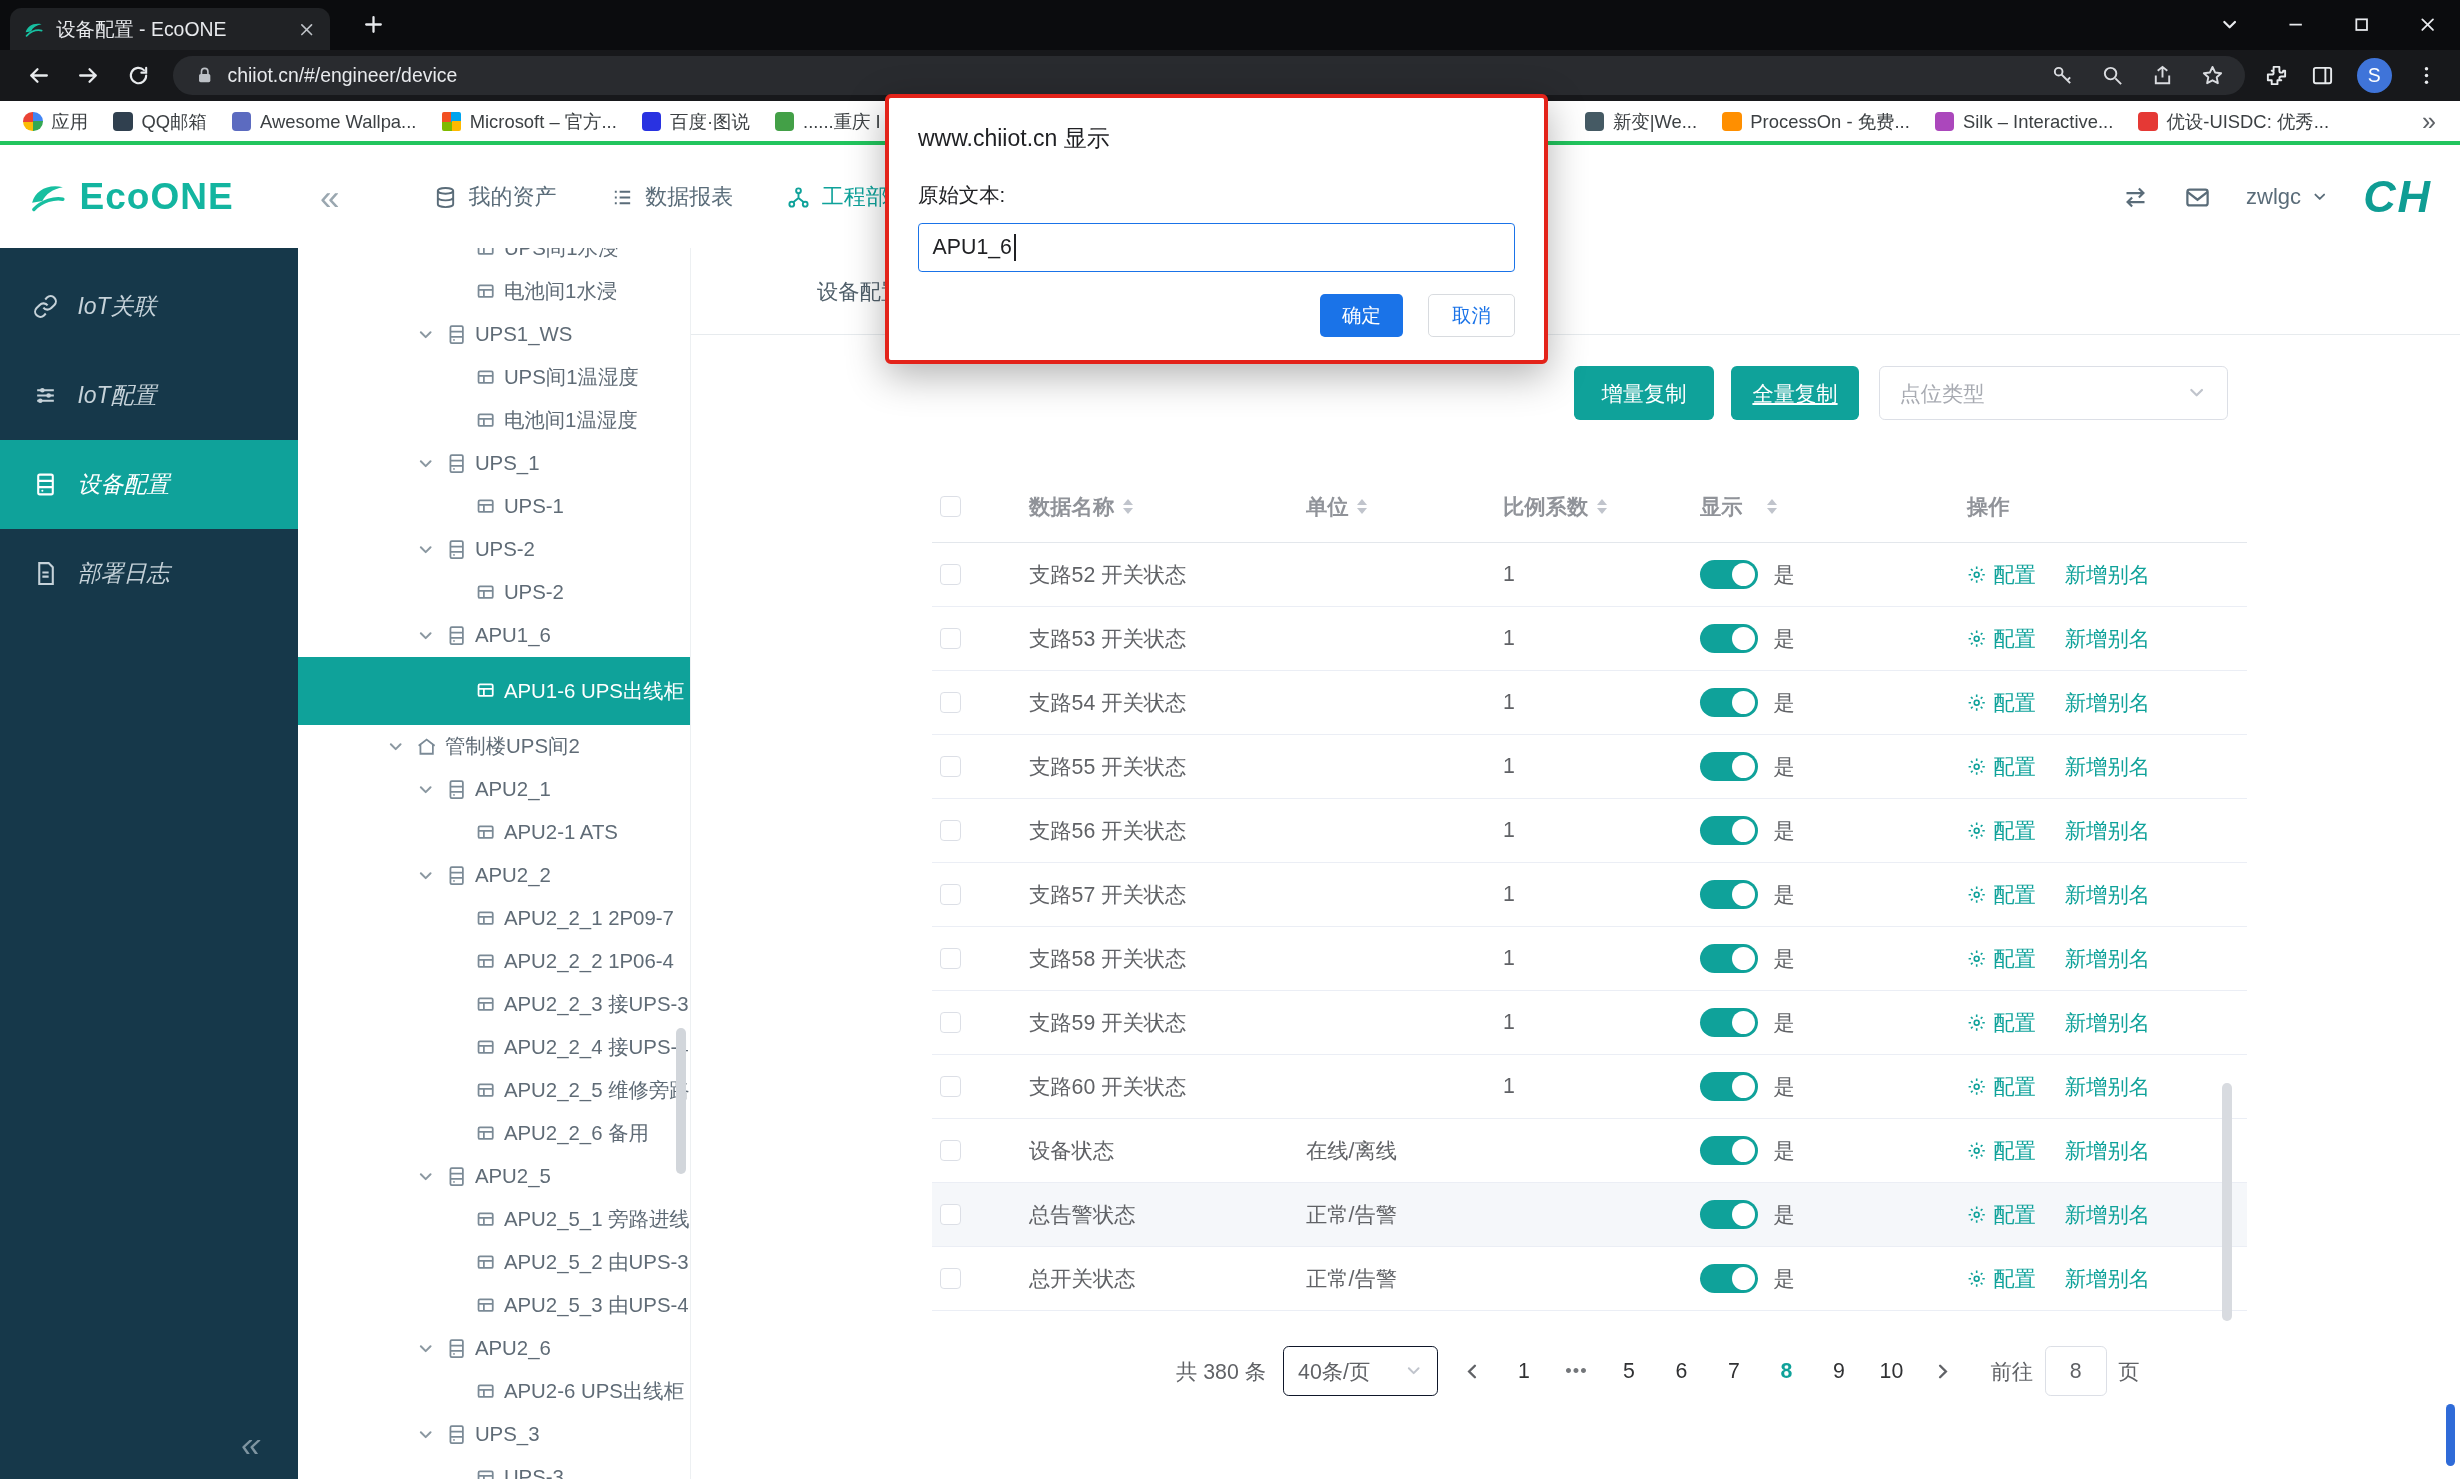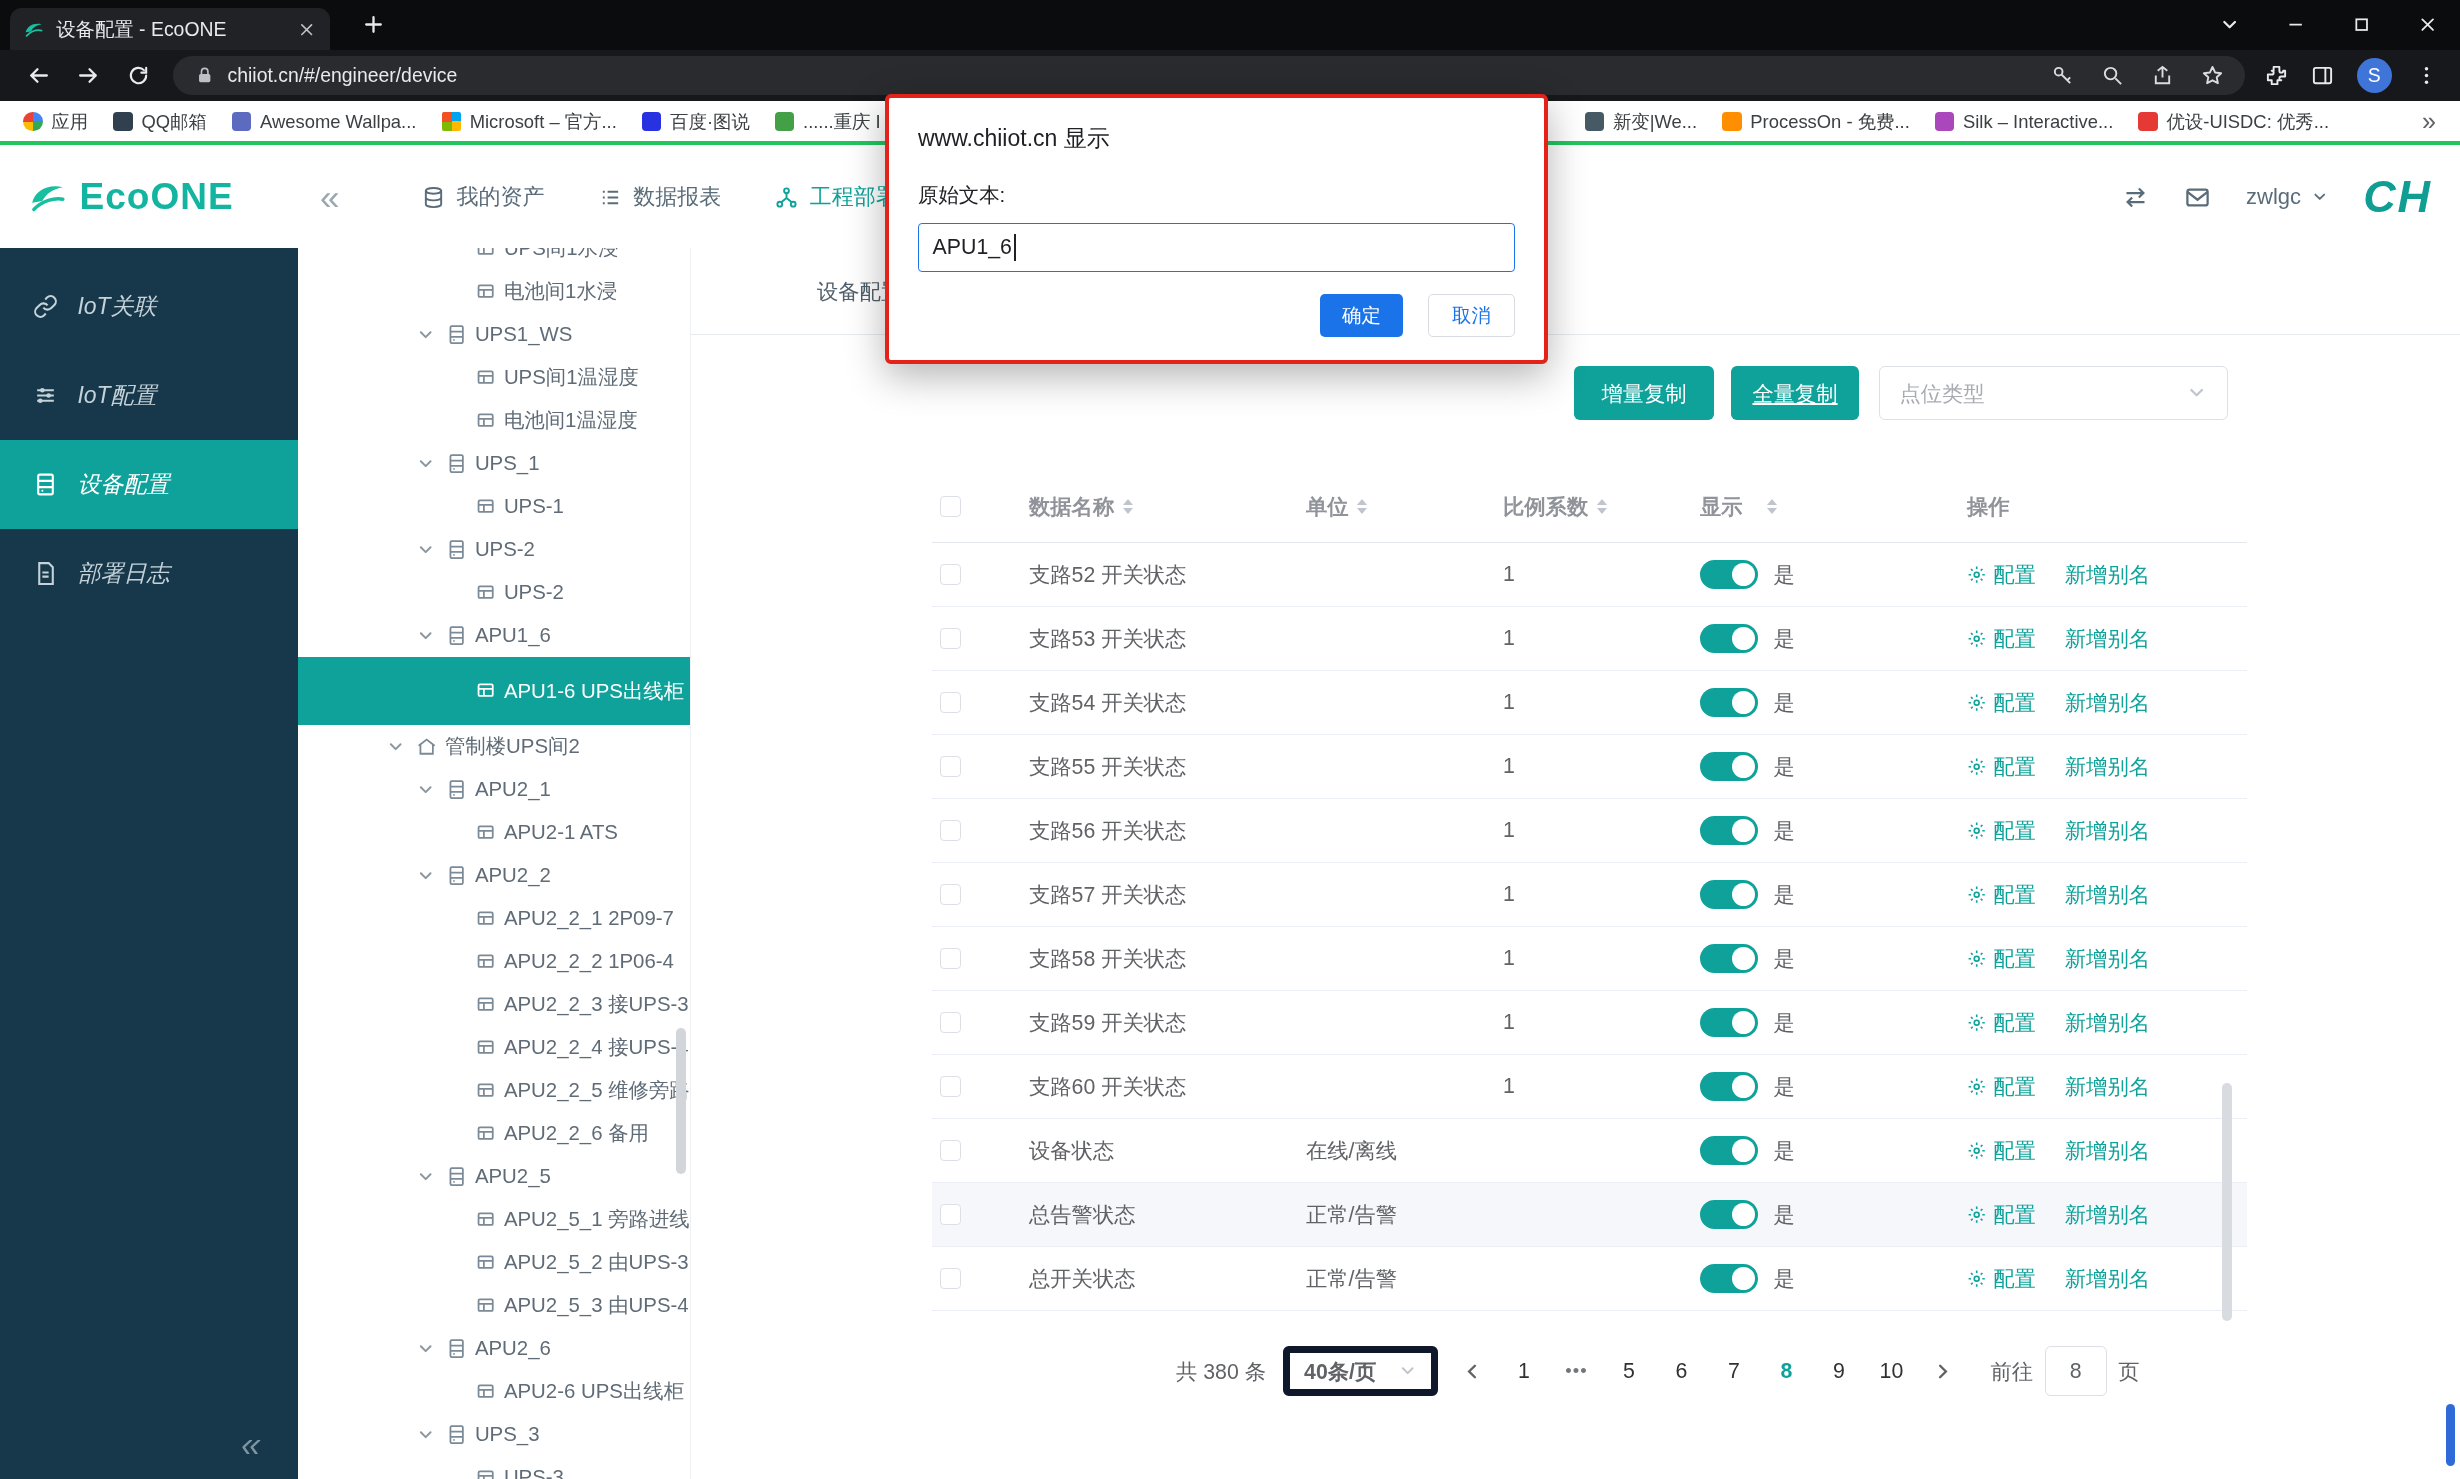--- a/index.html
+++ b/index.html
@@ -41,21 +41,21 @@
   .bm-overflow { margin-left:auto; font-size:25px; color:#5f6368; padding-right:11.6px; }
 
   
   .appheader { position:absolute; left:0; top:145px; width:2461px; height:104px; background:#fff;
                border-bottom:1px solid #f1f3f4; }
   .logo { position:absolute; left:27px; top:0; height:104px; display:flex; align-items:center; gap:11.6px; }
   .logo-swoosh { color:#17bfa0; }
   .logo-text { font-size:37px; font-weight:bold; color:#13b5a0; letter-spacing:1px; }
   .hdr-collapse { position:absolute; left:320px; top:0; height:104px; display:flex; align-items:center;
                   font-size:35px; color:#9aa7b0; }
-  .hdr-nav { position:absolute; left:422px; top:0; height:104px; display:flex; align-items:center; gap:54px; }
+  .hdr-nav { position:absolute; left:434px; top:0; height:104px; display:flex; align-items:center; gap:54px; }
   .nav-item { display:flex; gap:11.6px; align-items:center; font-size:22px; color:#5a6c79; }
   .nav-item.active { color:#0fa29a; }
   .hdr-right { position:absolute; right:29px; top:0; height:104px; display:flex; align-items:center; gap:35px; color:#5a6c79; }
   .hdr-user { display:flex; align-items:center; gap:9.7px; font-size:22px; color:#5a6c79; }
   .corner-logo { font-size:45px; font-weight:800; font-style:italic; color:#0f9d94; letter-spacing:1.9px; }
 
   
   .sidebar { position:absolute; left:0; top:248px; width:298px; height:1231px; background:#16384a;font-style:italic; }
   .side-item { height:89px; display:flex; align-items:center; gap:19.4px; padding-left:33px;
                color:#c6d2d9; font-size:23px; }
@@ -114,22 +114,22 @@
   .sort .up { border-bottom:6.8px solid #c0c4cc; }
   .sort .dn { border-top:6.8px solid #c0c4cc; }
   .tog { width:58px; height:29px; border-radius:14.6px; background:#0fa29a; position:relative; flex:none; }
   .tog::after { content:""; position:absolute; right:2.9px; top:2.9px; width:23px; height:23px;
                 border-radius:50%; background:#fff; }
   .alink { color:#0fa29a; display:flex; align-items:center; gap:6.8px; font-size:21.3px; }
   .inner-thumb { position:absolute; left:1531px; top:835px; width:9.7px; height:238px; background:#d8dbe0; border-radius:4.9px; }
 
   .pager { position:absolute; left:485px; top:1094px; height:58px; display:flex; align-items:center;
            gap:17.5px; font-size:21.3px; color:#606266; }
-  .pg-size { width:155px; height:50px; border:7px solid #0f172a; border-radius:5.8px; display:flex;
-             align-items:center; justify-content:space-between; padding:0 13.6px; color:#606266;font-weight:bold; }
+  .pg-size { width:155px; height:50px; border:1px solid #0f172a; border-radius:5.8px; display:flex;
+             align-items:center; justify-content:space-between; padding:0 13.6px; color:#606266; }
   .pg-size .ic { color:#c0c4cc; }
   .pg-arrow { width:33px; display:flex; justify-content:center; color:#606266; }
   .pg-num { min-width:35px; text-align:center; color:#303133; }
   .pg-num.active { color:#0fa29a; font-weight:bold; }
   .pg-num.dots { color:#73767a; font-size:18.4px; letter-spacing:1px; }
   .pg-jump { display:flex; align-items:center; gap:11.6px; margin-left:13.6px; }
   .pg-input { width:62px; height:50px; border:1px solid #dcdfe6; border-radius:5.8px; text-align:center;
               font-size:21.3px; color:#606266; font-family:inherit; }
   .page-thumb { position:absolute; right:5.8px; top:1404px; width:9.7px; height:62px; background:#2f6bd8;
                 border-radius:4.9px; z-index:60; }

